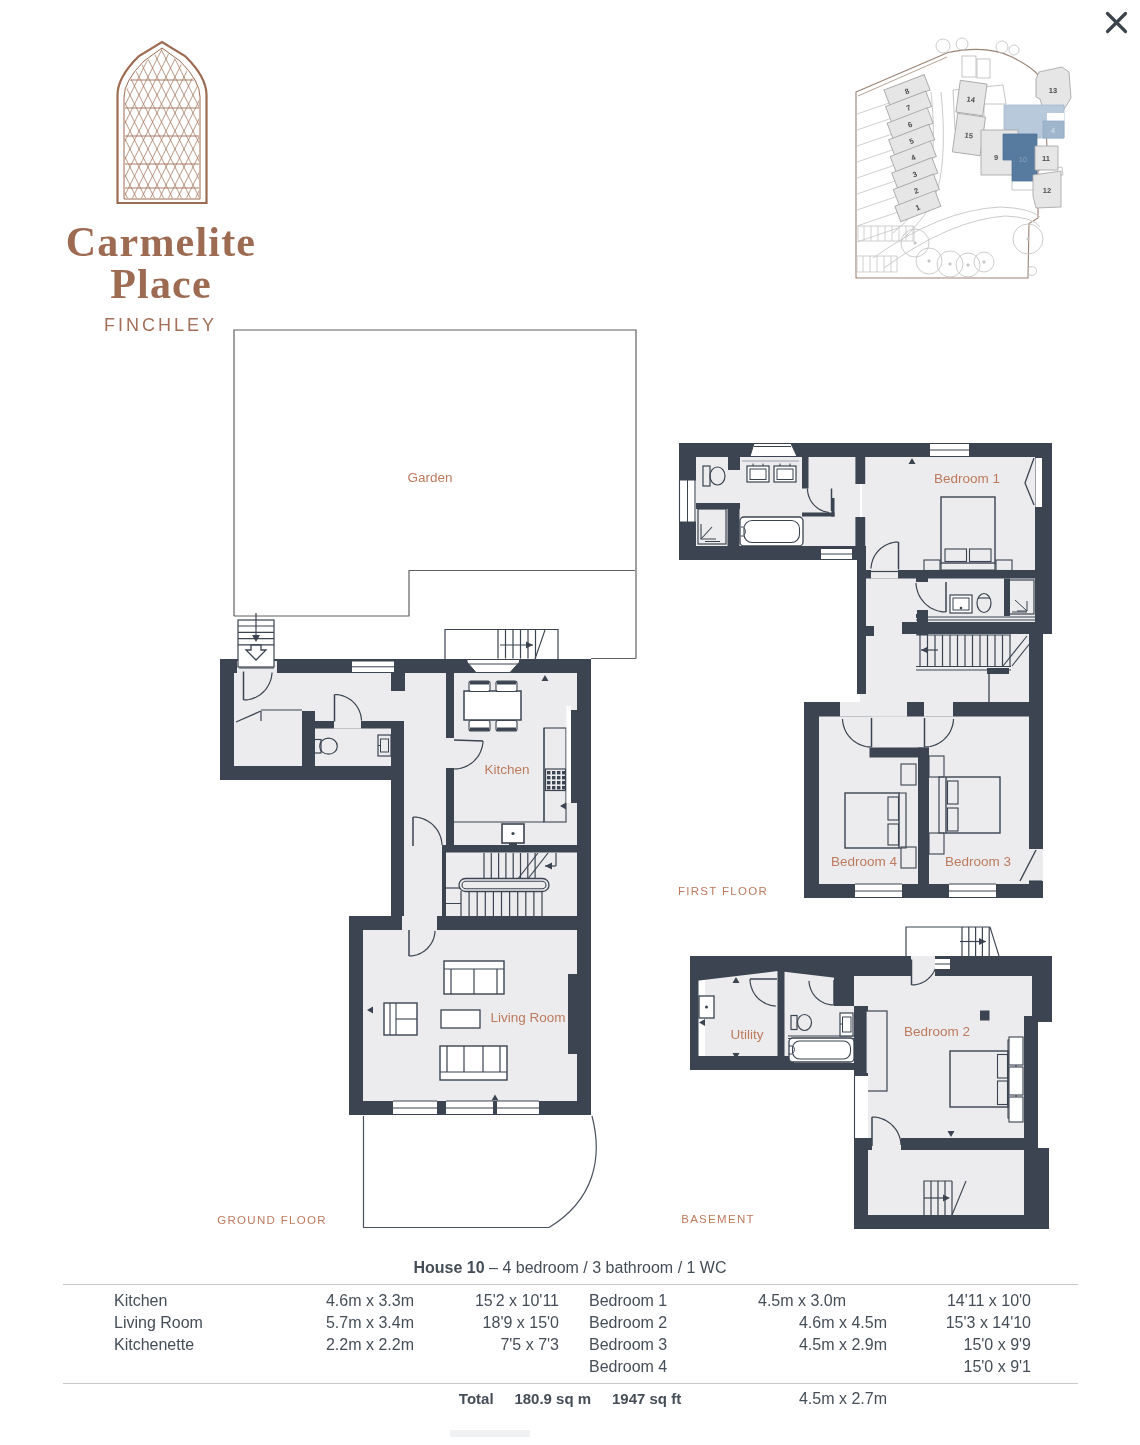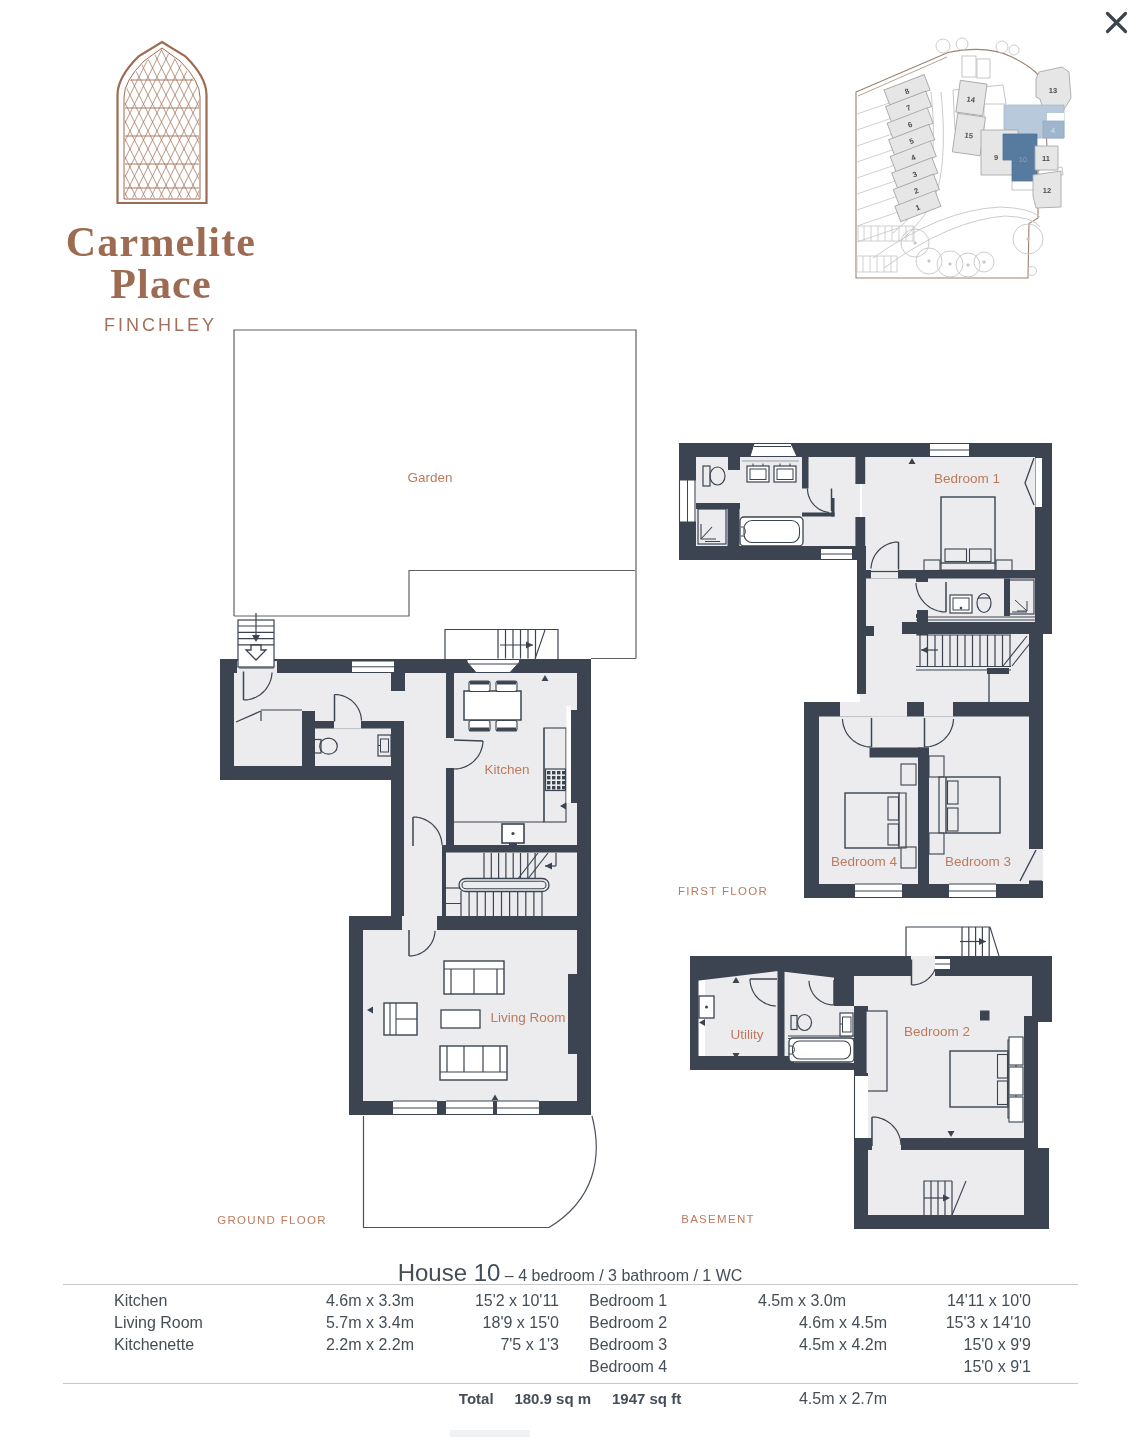--- a/index.html
+++ b/index.html
@@ -819,40 +819,40 @@
 <path d="M950,1198 l-7,-3.5 l0,7 z" fill="#3b4450"></path>
 </g>
 
 <rect x="450" y="1430" width="80" height="7" fill="#f0f1f2"></rect>
 
 <text x="718" y="1223" font-family="Liberation Sans, sans-serif" font-size="11.5" fill="#bd7a5d" text-anchor="middle" font-weight="normal" letter-spacing="1.3">BASEMENT</text>
 </svg>
 
 <div class="tbl">
 
-<div class="row" style="left:0;width:1140px;top:1259px;text-align:center;"><span style="font-size:24px;font-weight:normal;">House 10</span><span style="font-size:16px;font-weight:normal;"> – 4 bedroom / 3 bathroom / 1 WC</span></div>
+<div class="row" style="left:0;width:1140px;top:1259px;text-align:center;"><span style="font-size:16px;font-weight:bold;">House 10</span><span style="font-size:16px;font-weight:normal;"> – 4 bedroom / 3 bathroom / 1 WC</span></div>
 <div class="hl" style="left:63px;width:1015px;top:1283.5px;"></div>
 
 <div class="row" style="left:114px;top:1292px;">Kitchen</div>
 <div class="row" style="left:244px;top:1292px;width:170px;text-align:right;">4.6m x 3.3m</div>
 <div class="row" style="left:389px;top:1292px;width:170px;text-align:right;">15'2 x 10'11</div>
 <div class="row" style="left:114px;top:1314px;">Living Room</div>
 <div class="row" style="left:244px;top:1314px;width:170px;text-align:right;">5.7m x 3.4m</div>
 <div class="row" style="left:389px;top:1314px;width:170px;text-align:right;">18'9 x 15'0</div>
 <div class="row" style="left:114px;top:1336px;">Kitchenette</div>
 <div class="row" style="left:244px;top:1336px;width:170px;text-align:right;">2.2m x 2.2m</div>
-<div class="row" style="left:389px;top:1336px;width:170px;text-align:right;">7'5 x 1'3</div>
+<div class="row" style="left:389px;top:1336px;width:170px;text-align:right;">7'5 x 7'3</div>
 
 <div class="row" style="left:589px;top:1292px;">Bedroom 1</div>
 <div class="row" style="left:717px;top:1292px;width:170px;text-align:center;">4.5m x 3.0m</div>
 <div class="row" style="left:861px;top:1292px;width:170px;text-align:right;">14'11 x 10'0</div>
 <div class="row" style="left:589px;top:1314px;">Bedroom 2</div>
 <div class="row" style="left:717px;top:1314px;width:170px;text-align:right;">4.6m x 4.5m</div>
 <div class="row" style="left:861px;top:1314px;width:170px;text-align:right;">15'3 x 14'10</div>
 <div class="row" style="left:589px;top:1336px;">Bedroom 3</div>
-<div class="row" style="left:717px;top:1336px;width:170px;text-align:right;">4.5m x 4.2m</div>
+<div class="row" style="left:717px;top:1336px;width:170px;text-align:right;">4.5m x 2.9m</div>
 <div class="row" style="left:861px;top:1336px;width:170px;text-align:right;">15'0 x 9'9</div>
 <div class="row" style="left:589px;top:1358px;">Bedroom 4</div>
 <div class="row" style="left:717px;top:1390px;width:170px;text-align:right;">4.5m x 2.7m</div>
 <div class="row" style="left:861px;top:1358px;width:170px;text-align:right;">15'0 x 9'1</div>
 <div class="hl" style="left:63px;width:1015px;top:1382.5px;"></div>
 
 <div class="row" style="left:0;width:1140px;top:1390px;text-align:center;font-weight:bold;font-size:15px;">Total&nbsp;&nbsp;&nbsp;&nbsp;&nbsp;180.9 sq m&nbsp;&nbsp;&nbsp;&nbsp;&nbsp;1947 sq ft</div>
 </div>
 </body></html>

